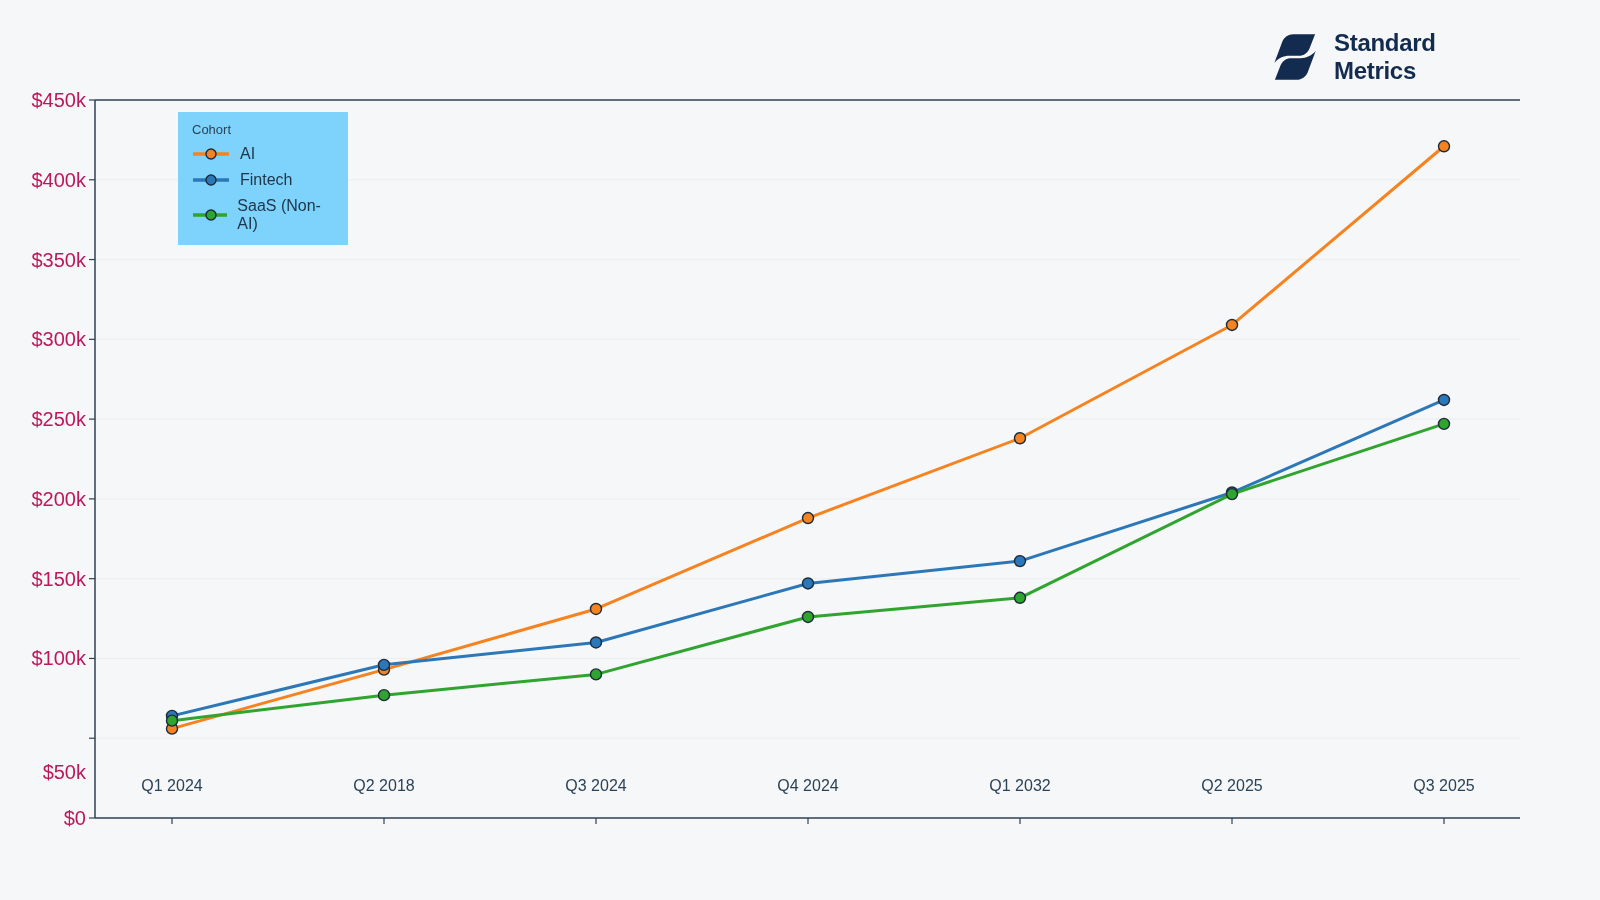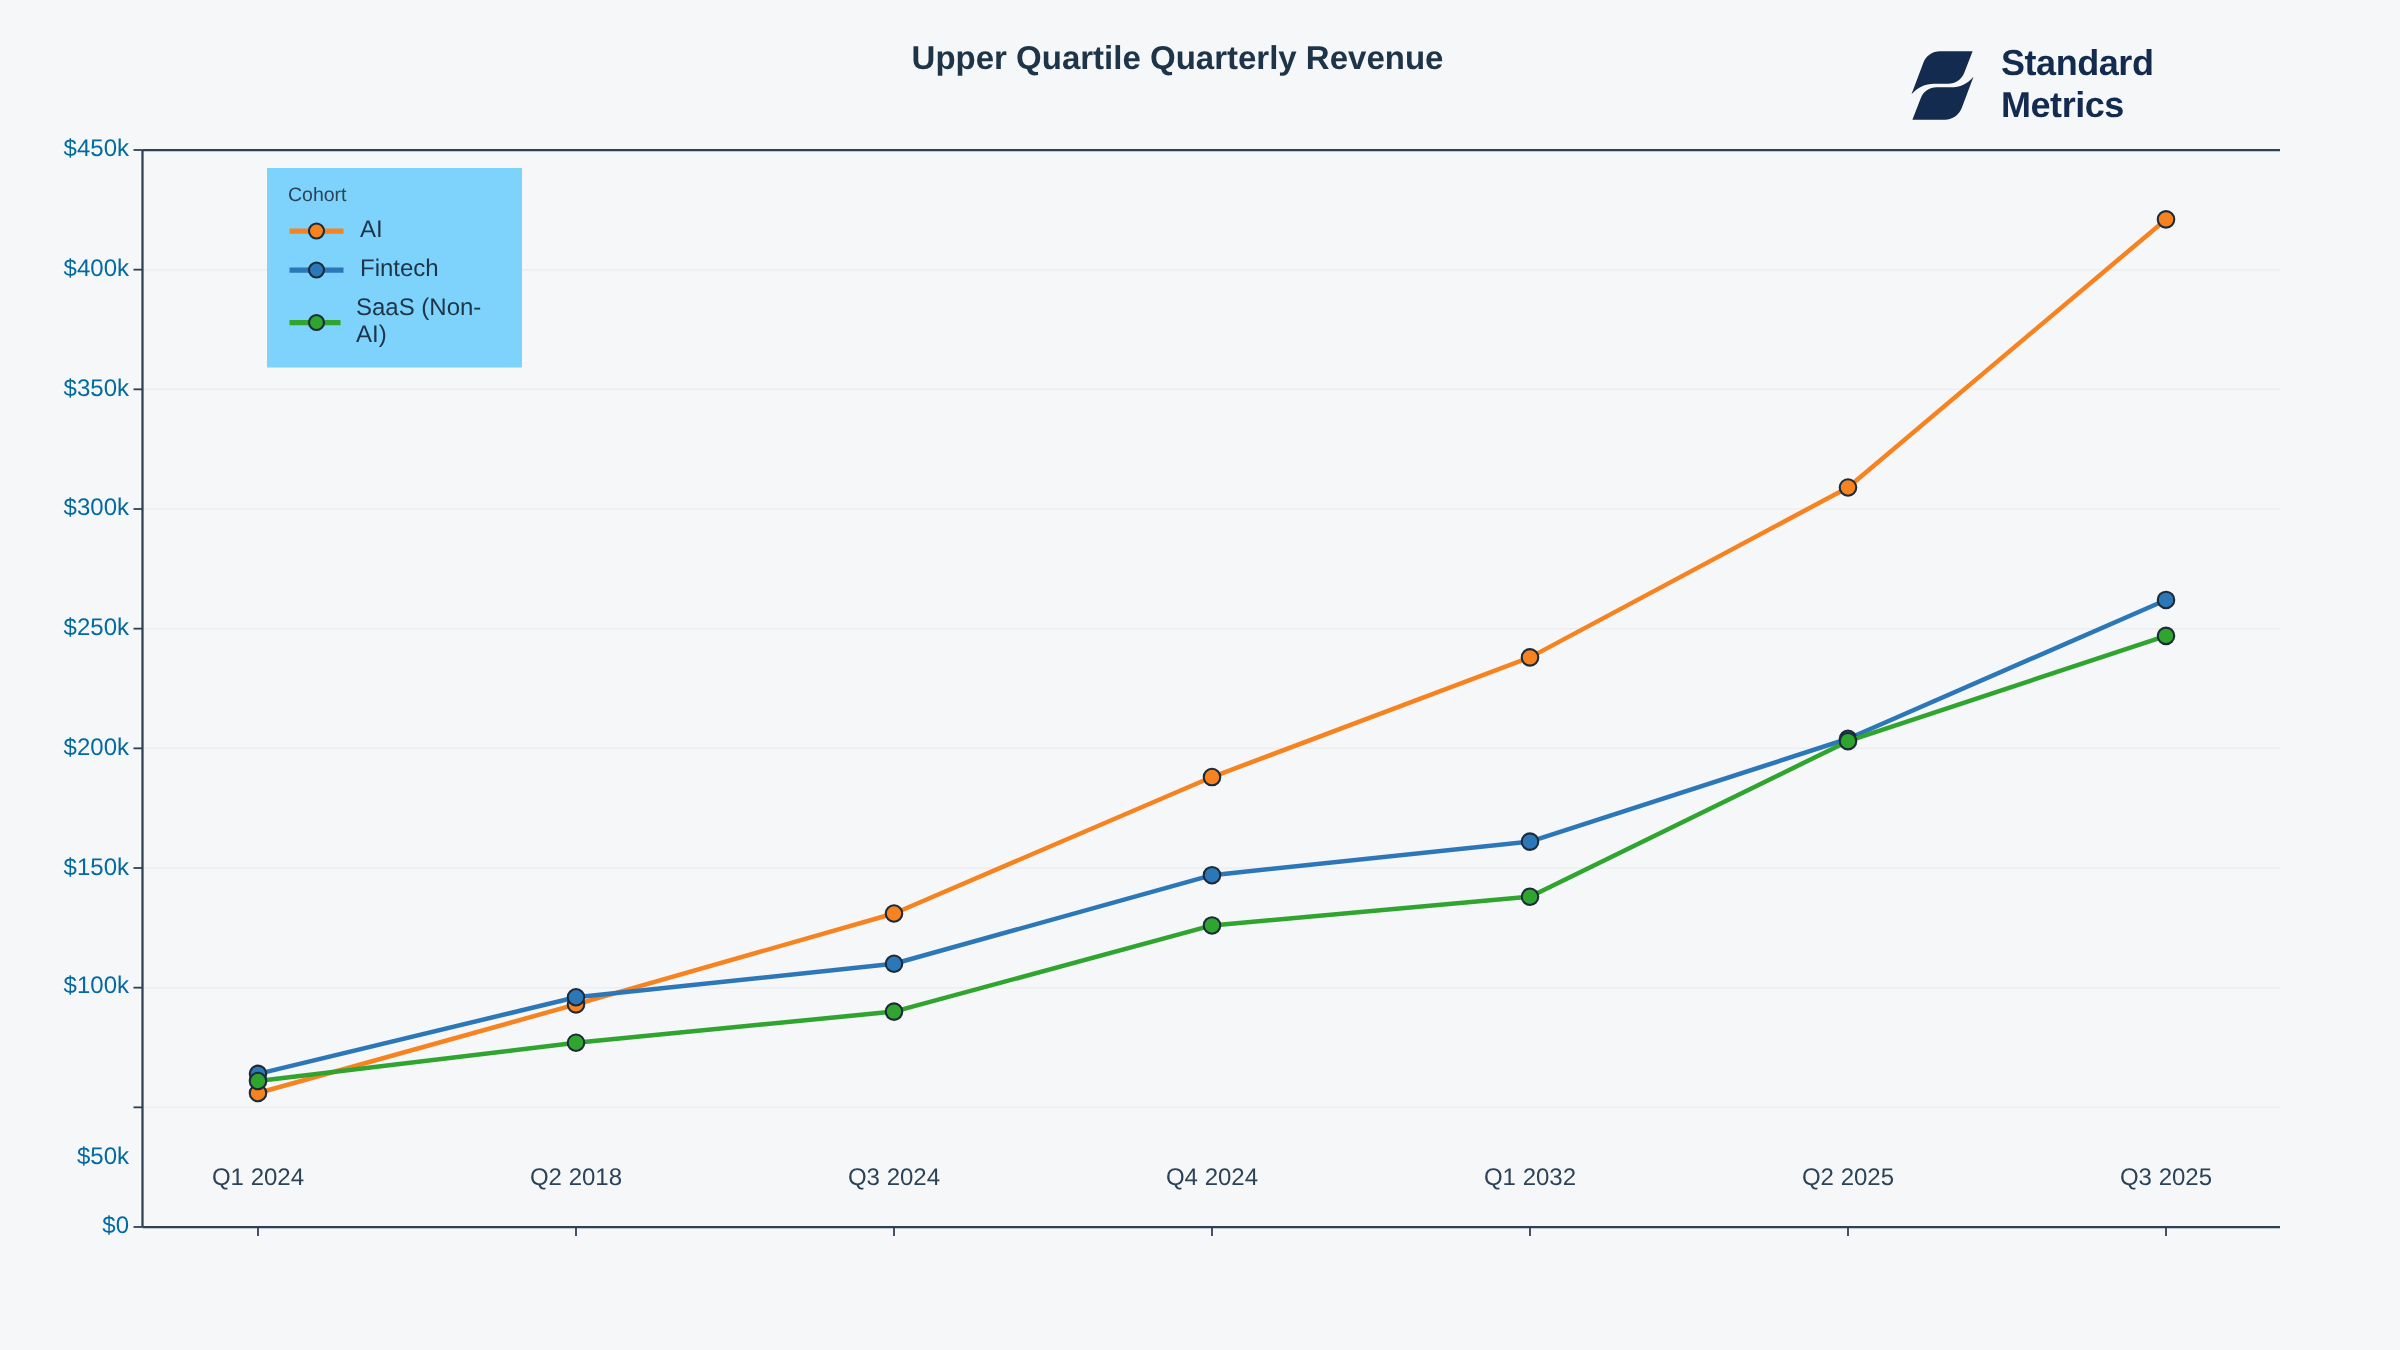--- a/index.html
+++ b/index.html
@@ -10,38 +10,37 @@
   }
   .header{position:absolute;left:0;top:26px;width:1570px;text-align:center;}
   .title{font-size:22px;font-weight:bold;color:#1e3448;margin:0;line-height:26px;}
   .subtitle{font-size:15px;color:#243a50;margin-top:10px;line-height:18px;}
 
   .logo{position:absolute;left:1268px;top:28px;display:flex;align-items:flex-end;gap:12px;}
   .logo-text{font-size:24px;font-weight:bold;color:#132b4e;line-height:28px;letter-spacing:-0.3px;margin-top:1px;}
 
   .chart-svg{position:absolute;left:0;top:0;}
 
-  .ytick{position:absolute;left:6px;width:80px;text-align:right;font-size:16px;color:#0369a1;line-height:18px;}
+  .ytick{position:absolute;left:6px;width:80px;text-align:right;font-size:20px;color:#be185d;line-height:18px;}
   .yt-0{top:809px}.yt-1{top:763px}.yt-2{top:649px}.yt-3{top:570px}.yt-4{top:490px}
   .yt-5{top:410px}.yt-6{top:330px}.yt-7{top:251px}.yt-8{top:171px}.yt-9{top:91px}
 
   .xtick{position:absolute;top:776px;width:140px;text-align:center;font-size:16px;color:#2c4257;line-height:20px;}
   .xt-0{left:102px}.xt-1{left:314px}.xt-2{left:526px}.xt-3{left:738px}
   .xt-4{left:950px}.xt-5{left:1162px}.xt-6{left:1374px}
 
   .legend{position:absolute;left:178px;top:112px;width:170px;background:#7dd3fc;padding:10px 14px 12px 14px;box-sizing:border-box;}
   .legend-title{font-size:13px;color:#2c4257;margin-bottom:4px;}
   .legend-item{display:flex;align-items:center;gap:10px;margin-top:8px;}
   .legend-label{font-size:16px;color:#1e3448;}
 </style>
 </head>
 <body>
 
 <div class="header">
-  <h1 class="title">Upper Quartile Quarterly Revenue</h1>
 </div>
 
 <div class="logo">
   <svg width="54" height="56" viewBox="0 0 64 66">
     <path fill="#132b4e" d="M30 6 C24 6 19 9.6 16.8 15.2 L7.5 40 C12.3 34.4 18.2 31.6 25.4 31.6 L36.5 31.6 C42.5 31.6 47 28.4 49.2 23 L55.8 6 Z"></path>
     <path fill="#132b4e" d="M34 60 C40 60 45 56.4 47.2 50.8 L56.5 26 C51.7 31.6 45.8 34.4 38.6 34.4 L27.5 34.4 C21.5 34.4 17 37.6 14.8 43 L8.2 60 Z"></path>
   </svg>
   <div class="logo-text">
     <div>Standard</div>
     <div>Metrics</div>

